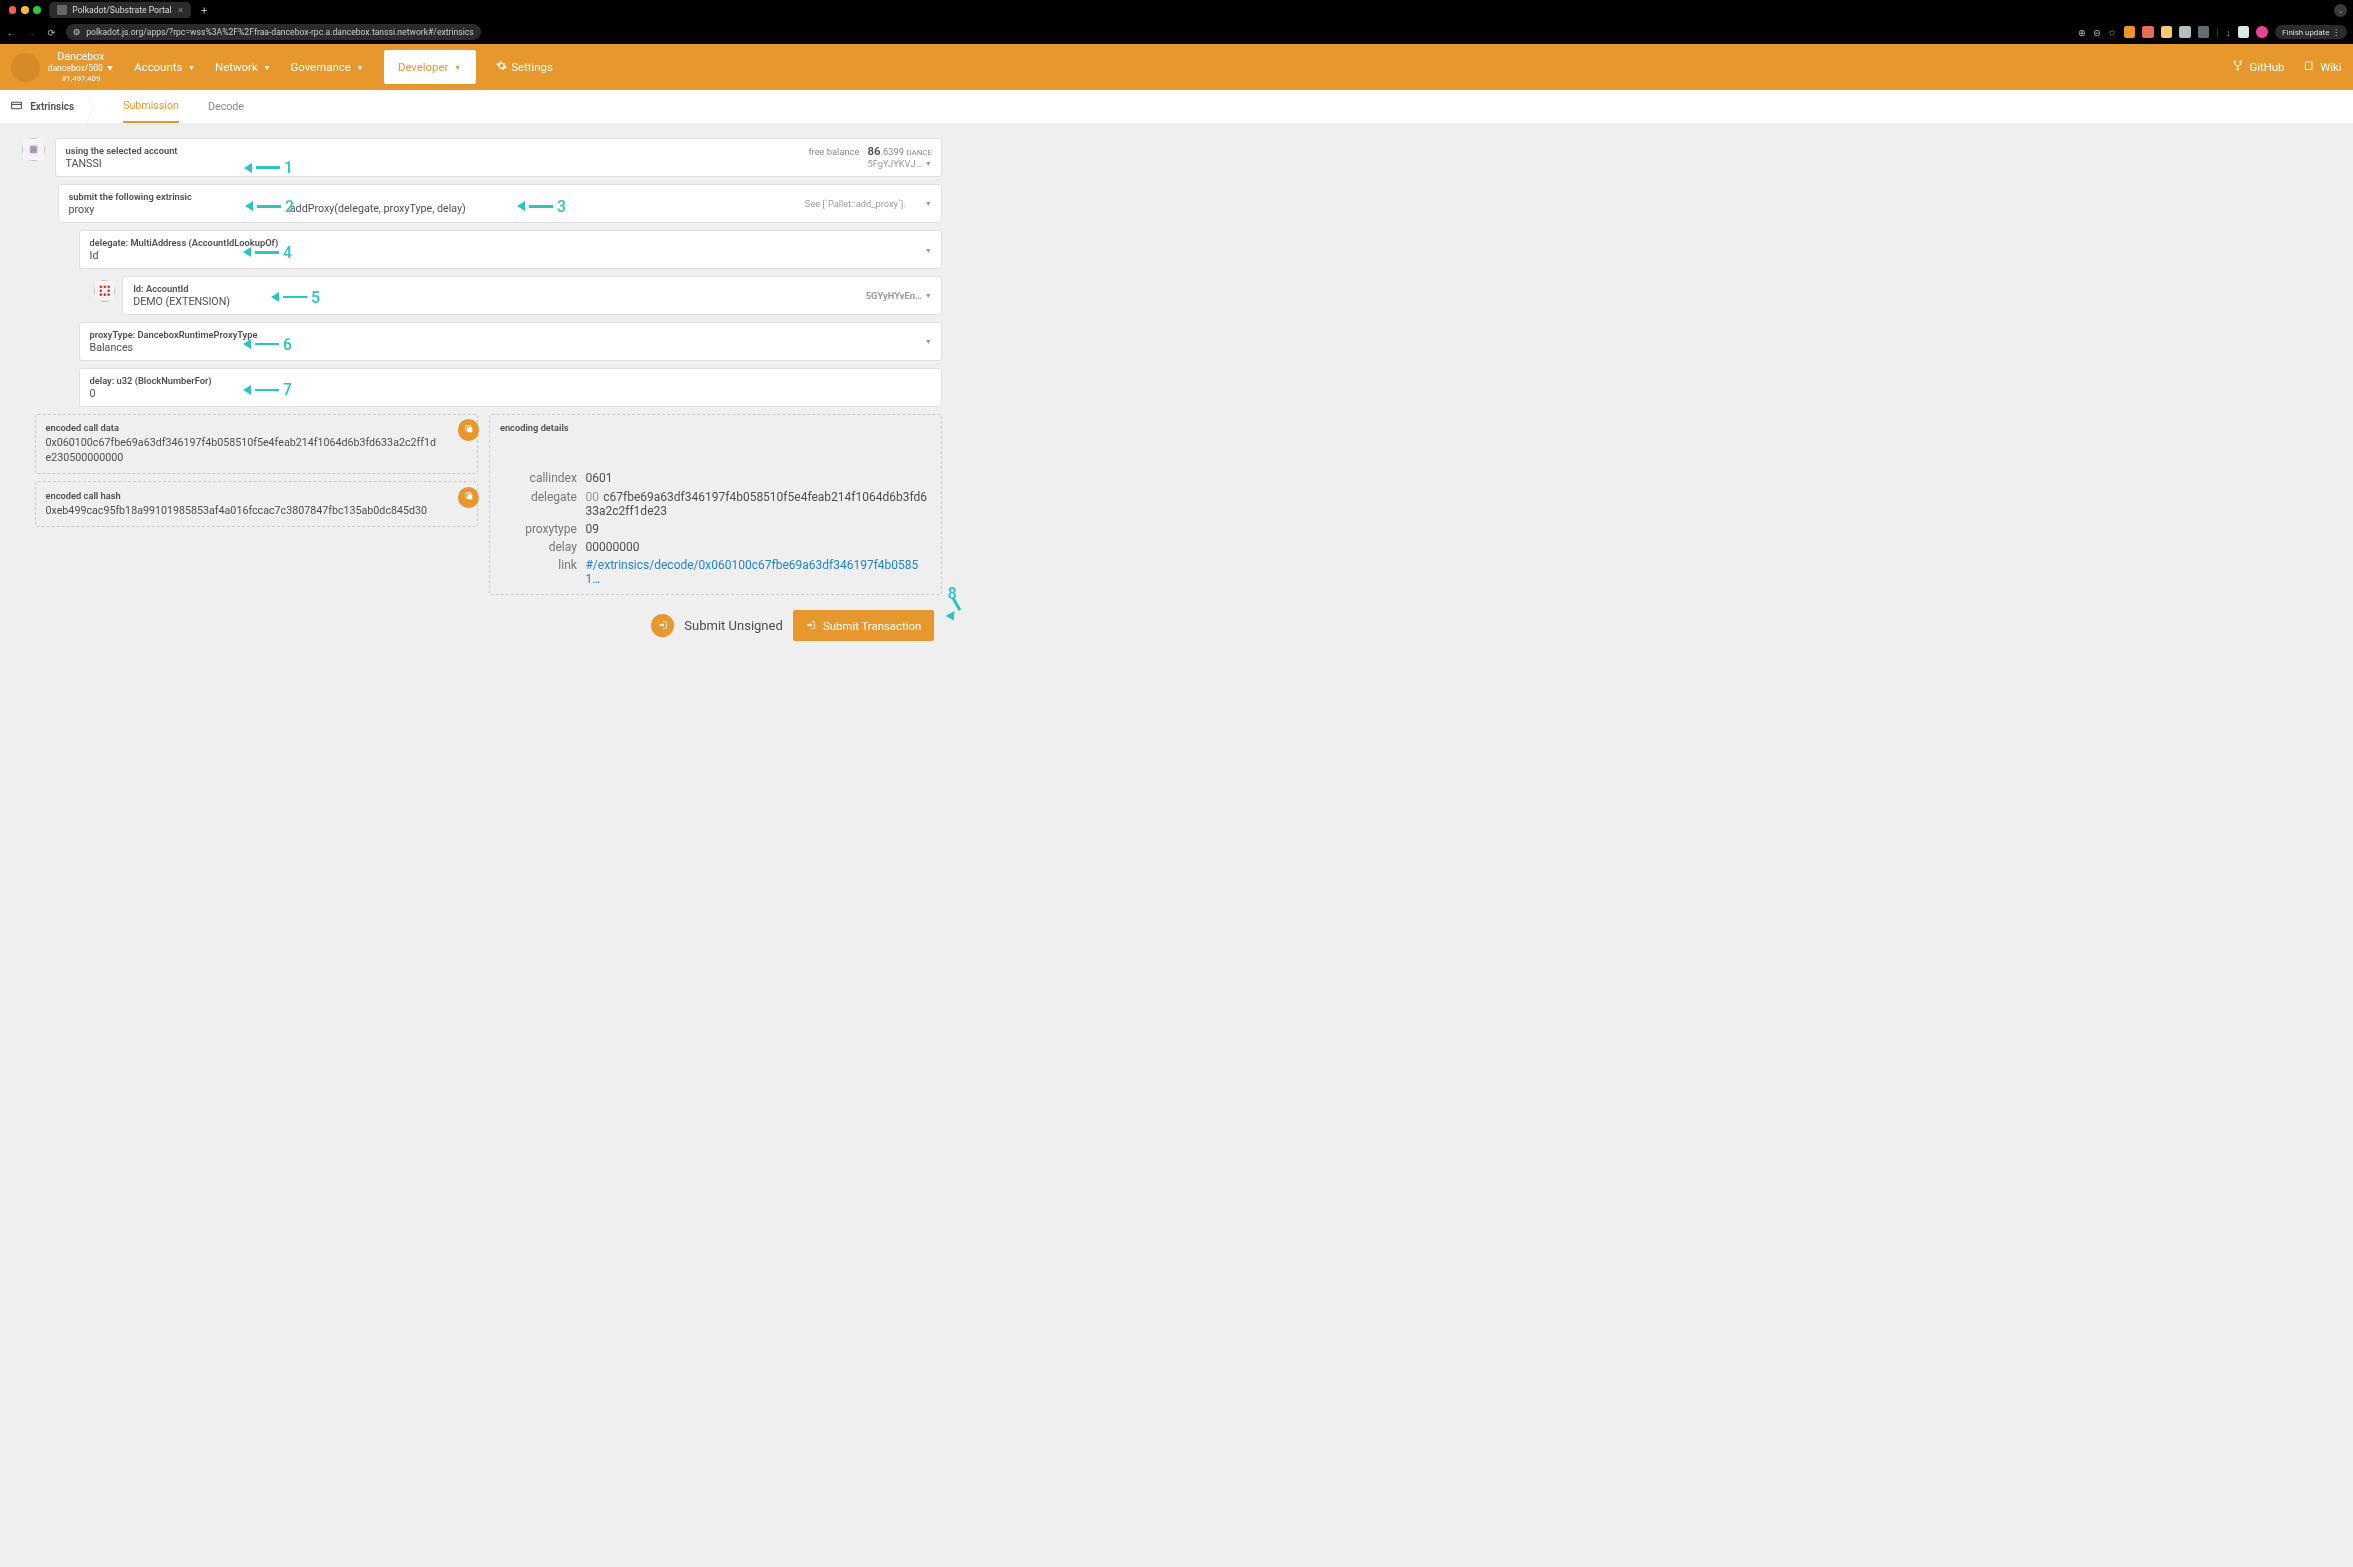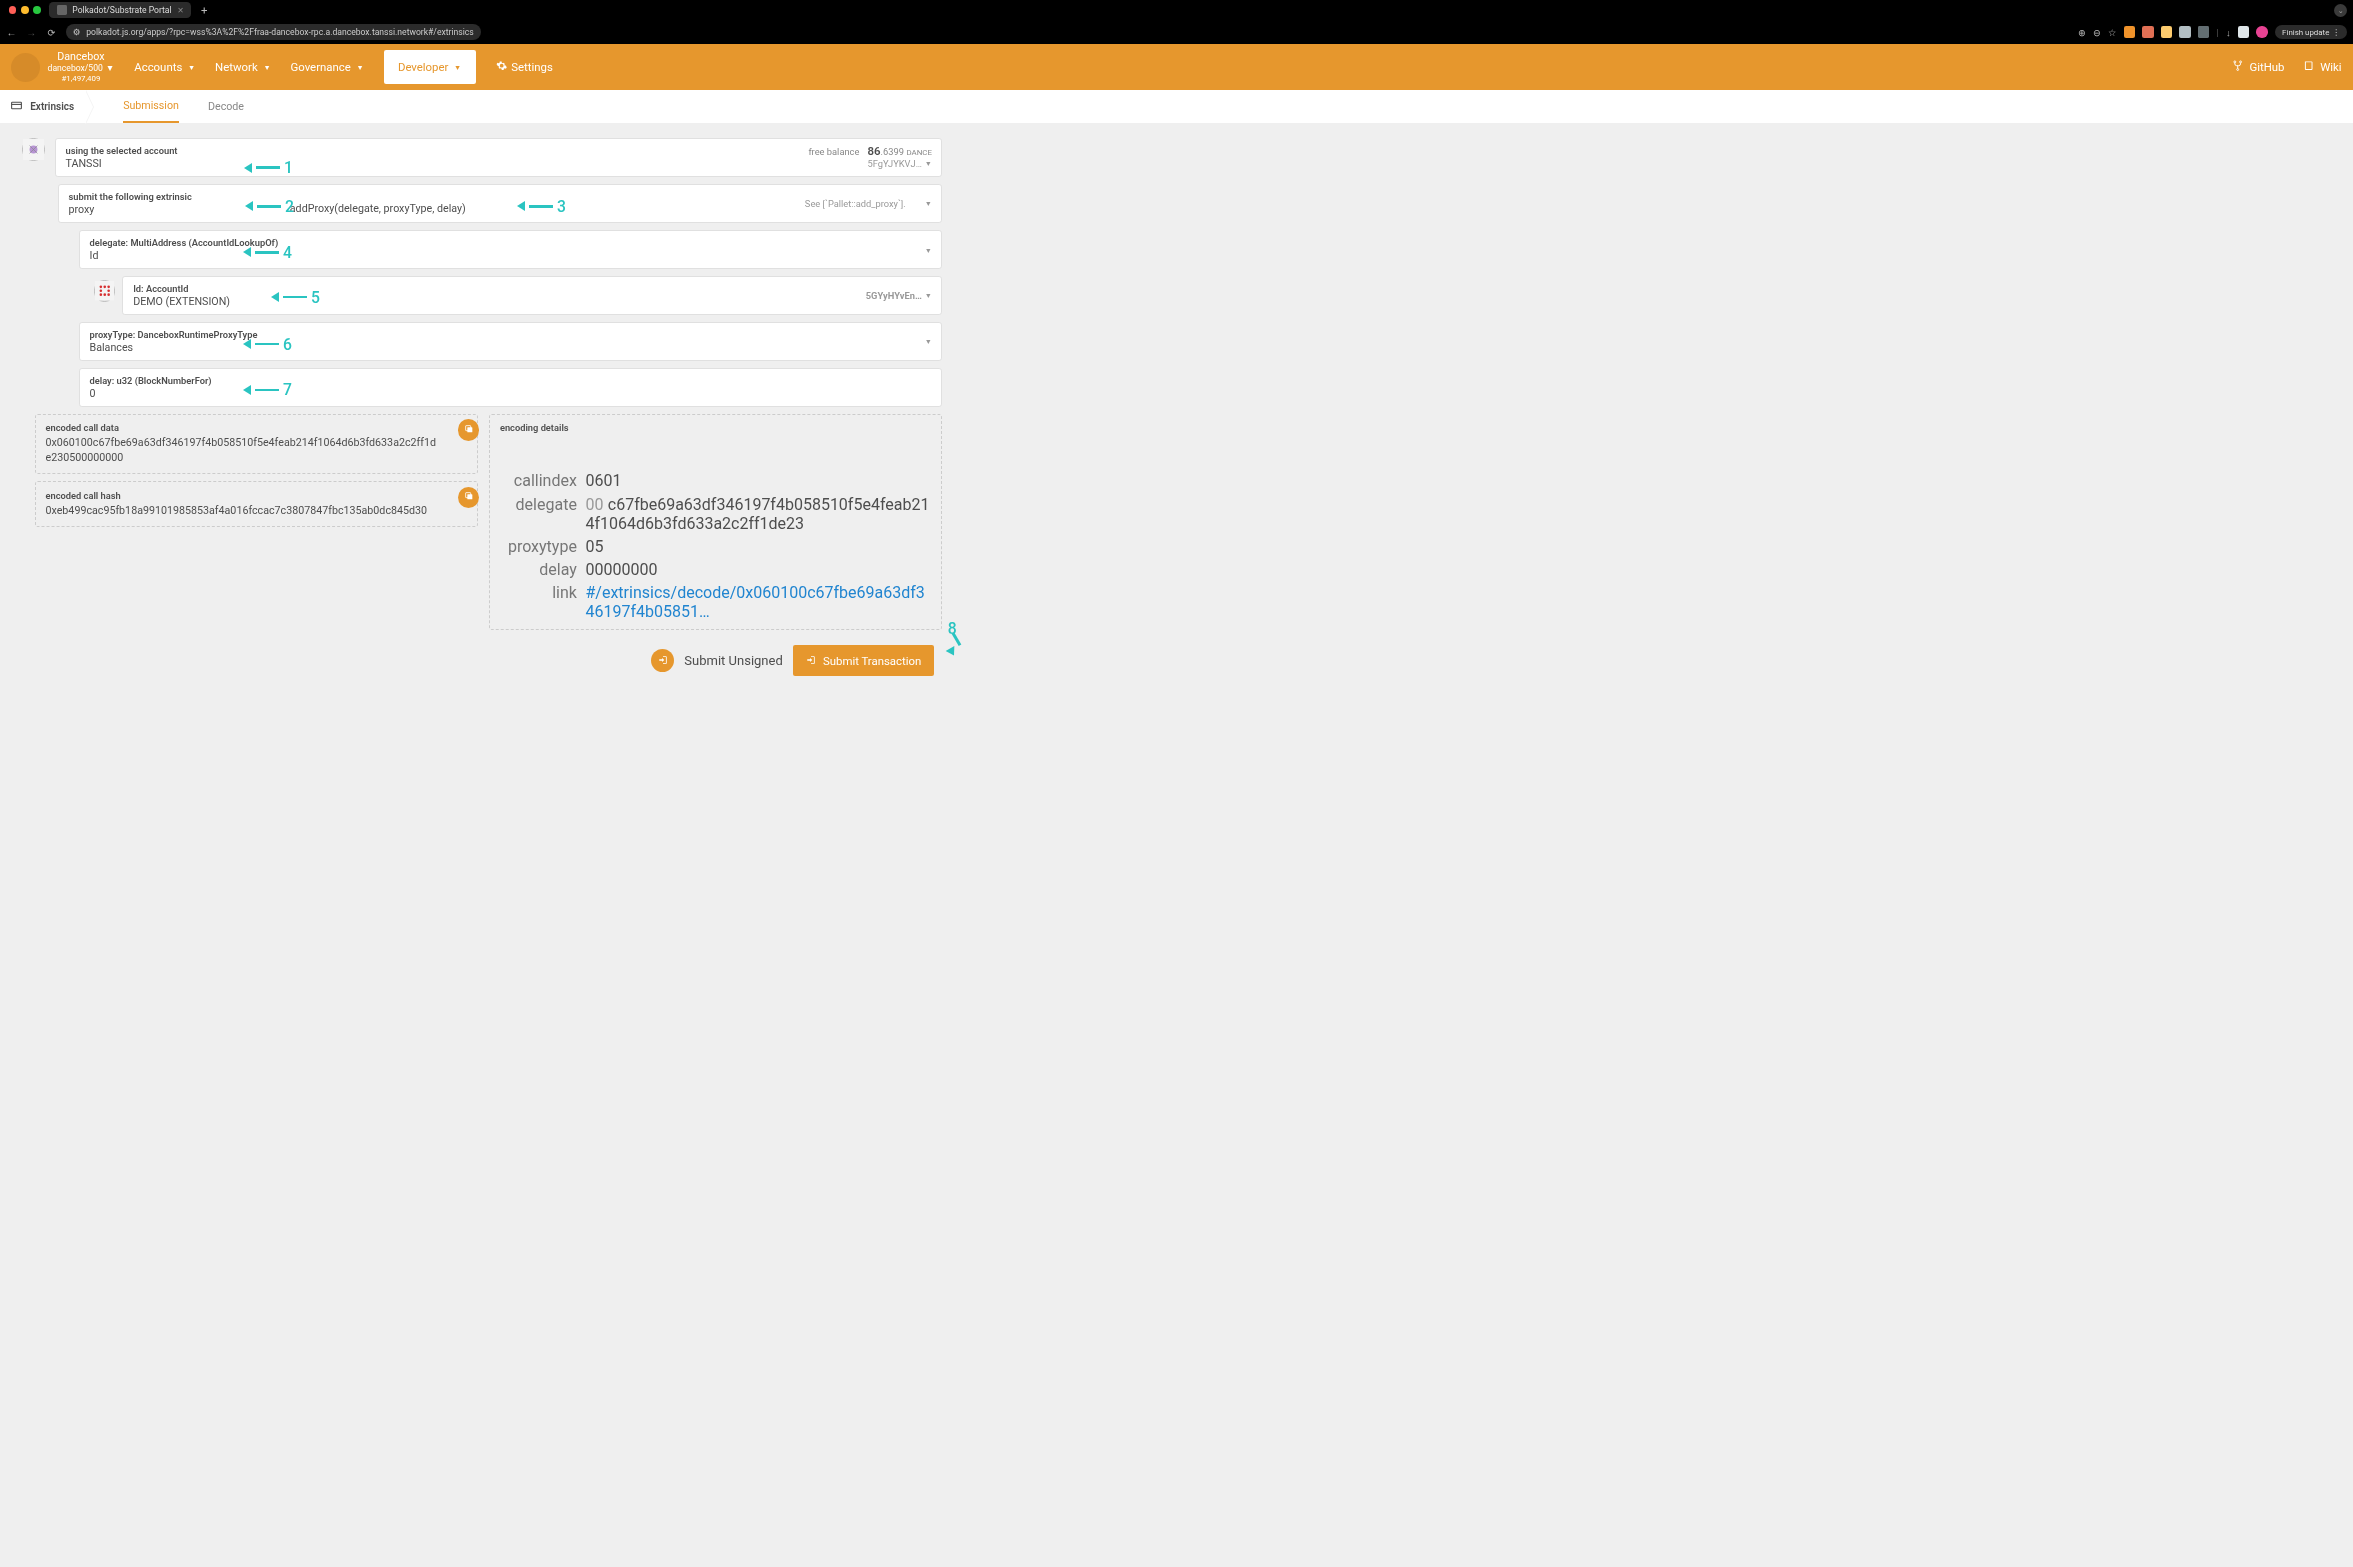--- a/index.html
+++ b/index.html
@@ -81,21 +81,21 @@
 
     
     .dashed-row { display: flex; gap: 11.4px; margin-left: 13px; margin-top: 4.3px; }
     .dashed { border: 0.7px dashed #ccc; border-radius: 2.9px; padding: 7.2px 10px; position: relative; }
     .dashed.left { width: 443px; margin-bottom: 7.2px; }
     .dashed.right-box { flex: 1; }
     .dashed .label { font-weight: 600; margin-bottom: 2.9px; }
     .hex { font-size: 10.7px; color: #4e4e4e; word-break: break-all; line-height: 1.4; padding-right: 29px; }
     .copy-btn { position: absolute; right: -2.9px; top: 4.3px; width: 21.5px; height: 21.5px; border-radius: 50%; background: #e6972d; display: flex; align-items: center; justify-content: center; color: #fff; font-size: 10px; cursor: pointer; }
 
-    .details-grid { display: grid; grid-template-columns: 77px 1fr; row-gap: 4.3px; column-gap: 8.6px; font-size: 16px; margin-top: 38px; }
+    .details-grid { display: grid; grid-template-columns: 77px 1fr; row-gap: 4.3px; column-gap: 8.6px; font-size: 12px; margin-top: 38px; }
     .details-grid .k { text-align: right; color: #777; }
     .details-grid .v { color: #4e4e4e; word-break: break-all; }
     .details-grid .v.link { color: #2185d0; }
     .details-grid .v .pre { color: #999; margin-right: 4.3px; }
 
     .actions { display: flex; justify-content: flex-end; gap: 10px; margin-top: 15.7px; padding-right: 7.2px; align-items: center; }
     .btn-icon-only { width: 23px; height: 23px; border-radius: 50%; background: #e6972d; display: inline-flex; align-items: center; justify-content: center; color: #fff; }
     .btn-plain { color: #4e4e4e; font-size: 13px; cursor: pointer; }
     .btn-primary { background: #e6972d; color: #fff; padding: 8.6px 13px; border-radius: 2.1px; font-size: 11.4px; display: inline-flex; align-items: center; gap: 7.2px; cursor: pointer; }
 
@@ -367,21 +367,21 @@
       </div>
     </div>
     <div class="dashed right-box">
       <div class="label">encoding details</div>
       <div class="details-grid">
         <div class="k">callindex</div>
         <div class="v">0601</div>
         <div class="k">delegate</div>
         <div class="v"><span class="pre">00</span><span>c67fbe69a63df346197f4b058510f5e4feab214f1064d6b3fd633a2c2ff1de23</span></div>
         <div class="k">proxytype</div>
-        <div class="v">05</div>
+        <div class="v">09</div>
         <div class="k">delay</div>
         <div class="v">00000000</div>
         <div class="k">link</div>
         <div class="v link">#/extrinsics/decode/0x060100c67fbe69a63df346197f4b05851…</div>
       </div>
     </div>
   </div>
 
   <div class="actions" style="position:relative;">
     <span class="btn-icon-only">

